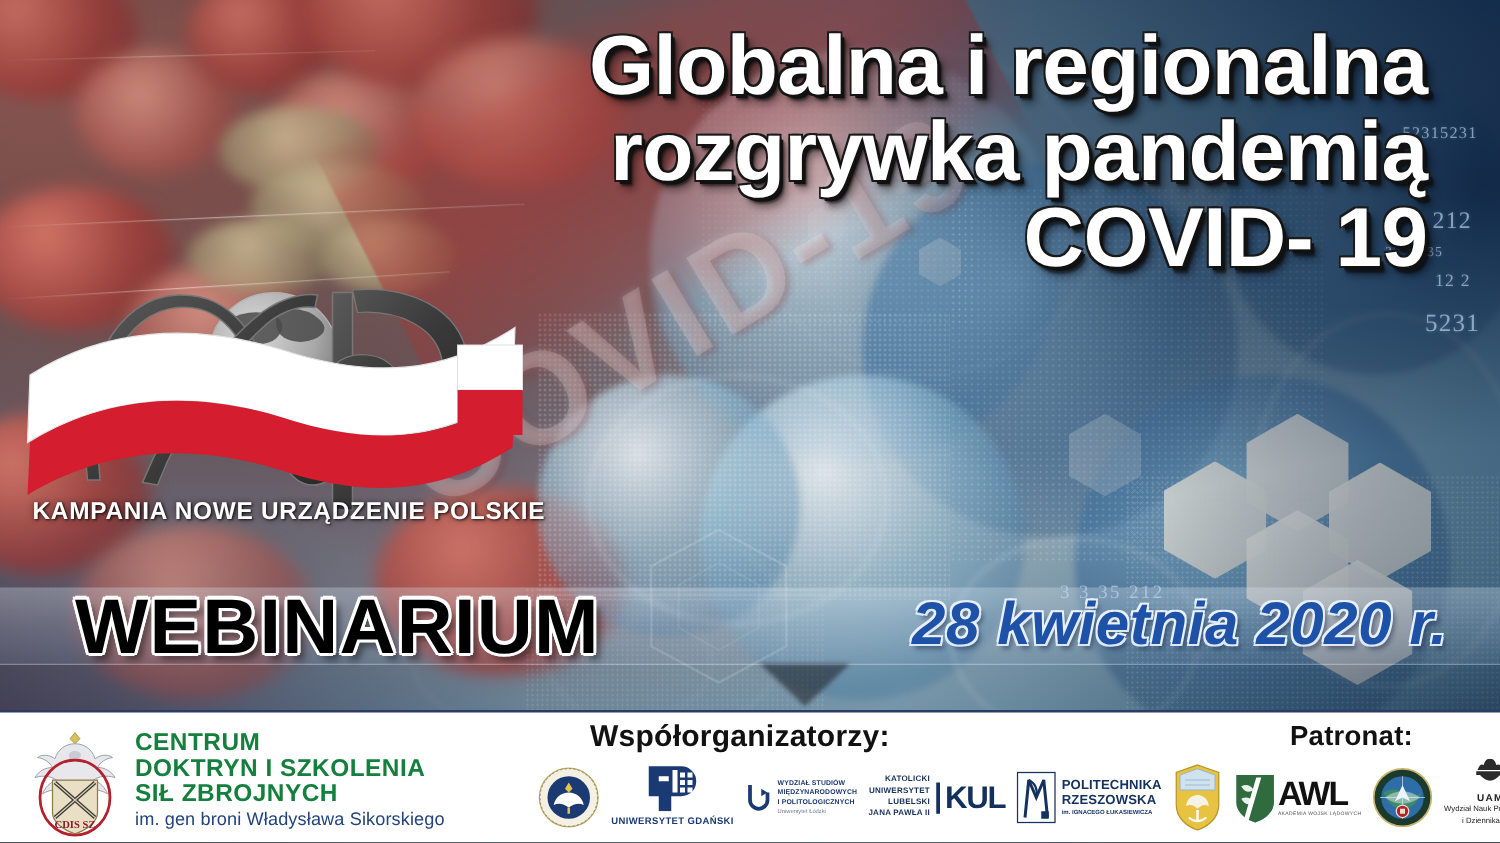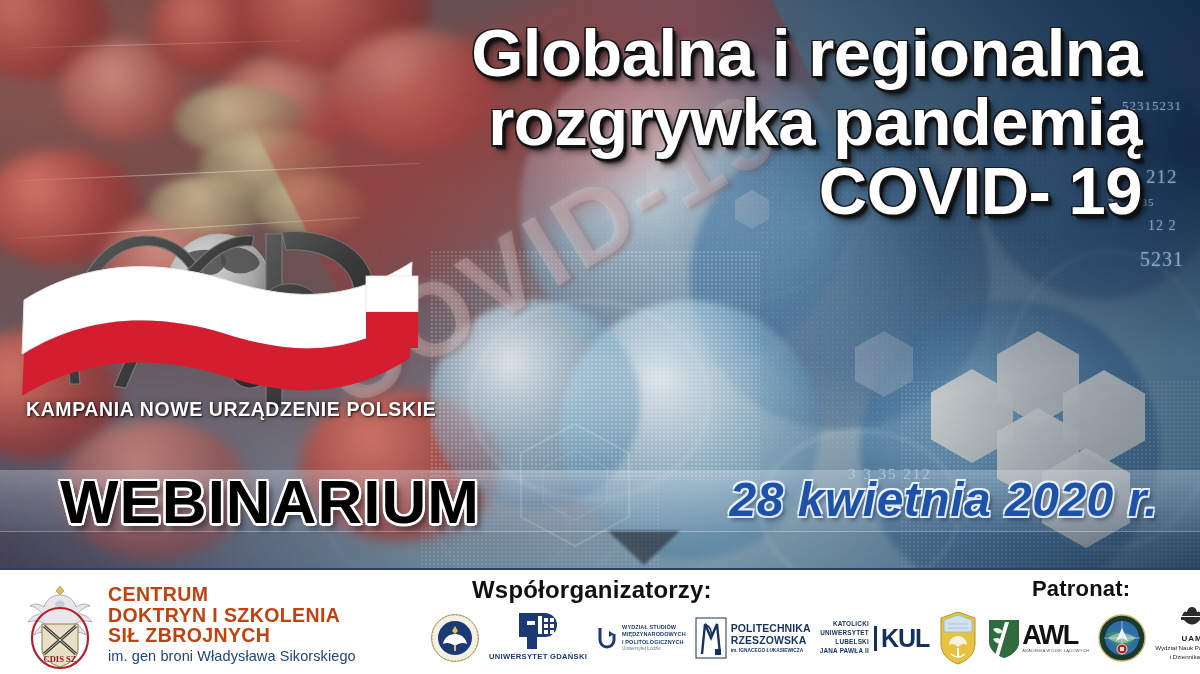--- a/index.html
+++ b/index.html
@@ -235,21 +235,21 @@
     background:#ffffff;
     border-top:2px solid #2c3c66;
   }
   .cdis{
     position:absolute; left:22px; top:6px;
     display:flex; align-items:center; gap:10px;
   }
   .cdis-text{ line-height:1.05; }
   .cdis-text .l{
     display:block;
-    color:#c2410c;
+    color:#15803d;
     font-weight:bold;
     font-size:19.5px;
     letter-spacing:0.4px;
   }
   .cdis-text .sub{
     display:block;
     color:#23447d;
     font-weight:normal;
     font-size:14.5px;
     margin-top:3px;
@@ -495,44 +495,44 @@
         <div>
           <div class="tiny">
             <span>WYDZIAŁ STUDIÓW</span><br>
             <span>MIĘDZYNARODOWYCH</span><br>
             <span>I POLITOLOGICZNYCH</span>
           </div>
           <div class="tiny2">Uniwersytet Łódzki</div>
         </div>
       </div>
 
-      <div class="plogo">
-        <svg width="32" height="44" viewBox="0 0 32 44">
-          <rect x="1" y="2" width="30" height="40" fill="none" stroke="#15325e" stroke-width="1"></rect>
-          <path d="M7 38 L10 8 L16 22 L22 8 L25 38" fill="none" stroke="#15325e" stroke-width="2.4"></path>
-          <path d="M10 8 q8 4 6 14" fill="none" stroke="#15325e" stroke-width="1.6"></path>
-          <rect x="20" y="33" width="6" height="6" fill="#15325e"></rect>
-        </svg>
-        <div>
-          <div class="pr-name">
-            <span>POLITECHNIKA</span><br>
-            <span>RZESZOWSKA</span>
-          </div>
-          <div class="pr-sub">im. IGNACEGO ŁUKASIEWICZA</div>
-        </div>
-      </div>
-
       <div class="plogo" style="gap:5px;">
         <div class="kul-name">
           <span>KATOLICKI</span><br>
           <span>UNIWERSYTET</span><br>
           <span>LUBELSKI</span><br>
           <span>JANA PAWŁA II</span>
         </div>
         <div class="kul-mark">KUL</div>
+      </div>
+
+      <div class="plogo">
+        <svg width="32" height="44" viewBox="0 0 32 44">
+          <rect x="1" y="2" width="30" height="40" fill="none" stroke="#15325e" stroke-width="1"></rect>
+          <path d="M7 38 L10 8 L16 22 L22 8 L25 38" fill="none" stroke="#15325e" stroke-width="2.4"></path>
+          <path d="M10 8 q8 4 6 14" fill="none" stroke="#15325e" stroke-width="1.6"></path>
+          <rect x="20" y="33" width="6" height="6" fill="#15325e"></rect>
+        </svg>
+        <div>
+          <div class="pr-name">
+            <span>POLITECHNIKA</span><br>
+            <span>RZESZOWSKA</span>
+          </div>
+          <div class="pr-sub">im. IGNACEGO ŁUKASIEWICZA</div>
+        </div>
       </div>
 
       <div class="plogo">
         <svg width="40" height="56" viewBox="0 0 40 56">
           <path d="M20 2 L37 8 L37 34 C37 44 29 51 20 54 C11 51 3 44 3 34 L3 8z" fill="#e8c341" stroke="#b59329" stroke-width="1"></path>
           <path d="M20 5 L34 10 L34 22 L6 22 L6 10z" fill="#cfe2f0" stroke="#9bb4c8" stroke-width="0.8"></path>
           <path d="M10 14 h20 M10 18 h20" stroke="#9bb4c8" stroke-width="0.7"></path>
           <path d="M20 26 C15 26 11 30 11 35 C14 33 17 34 20 37 C23 34 26 33 29 35 C29 30 25 26 20 26z" fill="#f6f3e6"></path>
           <path d="M20 38 l0 8" stroke="#fff" stroke-width="2"></path>
           <path d="M13 44 q7 6 14 0" fill="none" stroke="#fff" stroke-width="1.6"></path>

